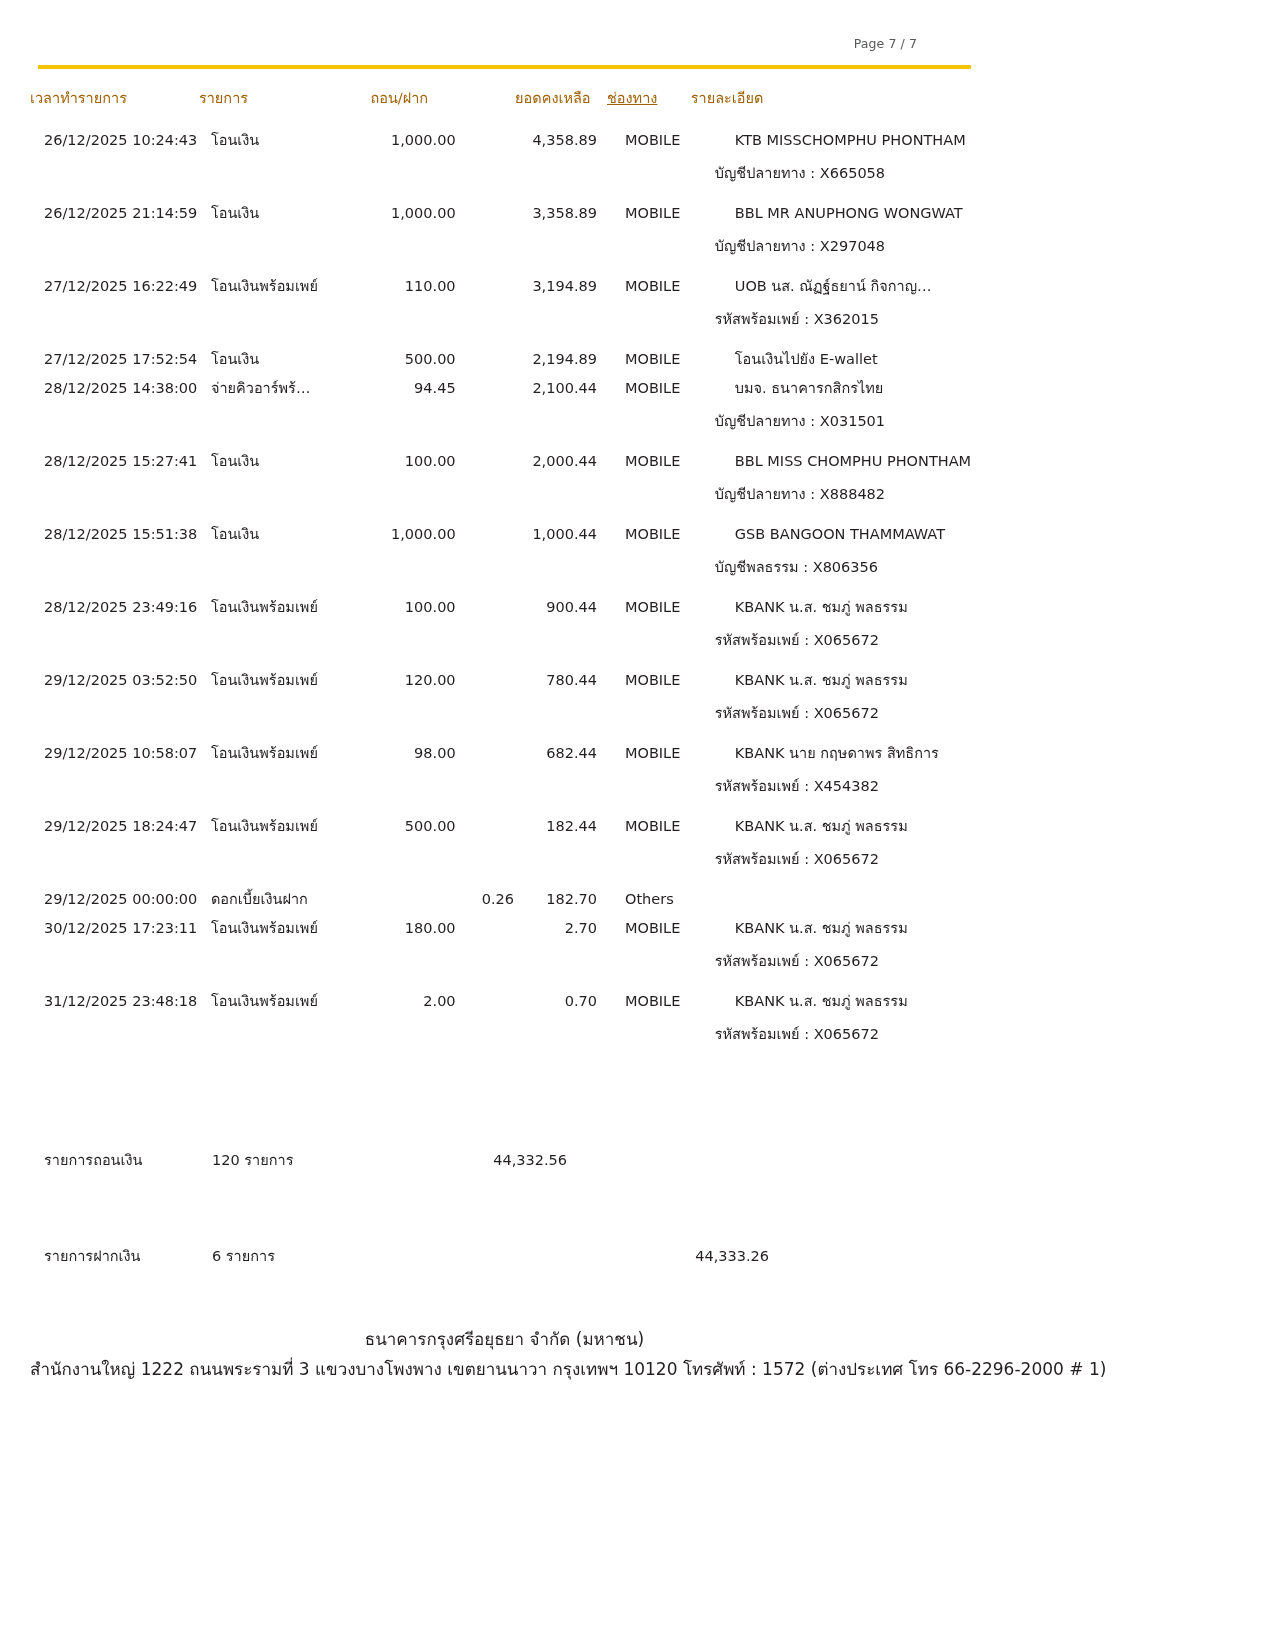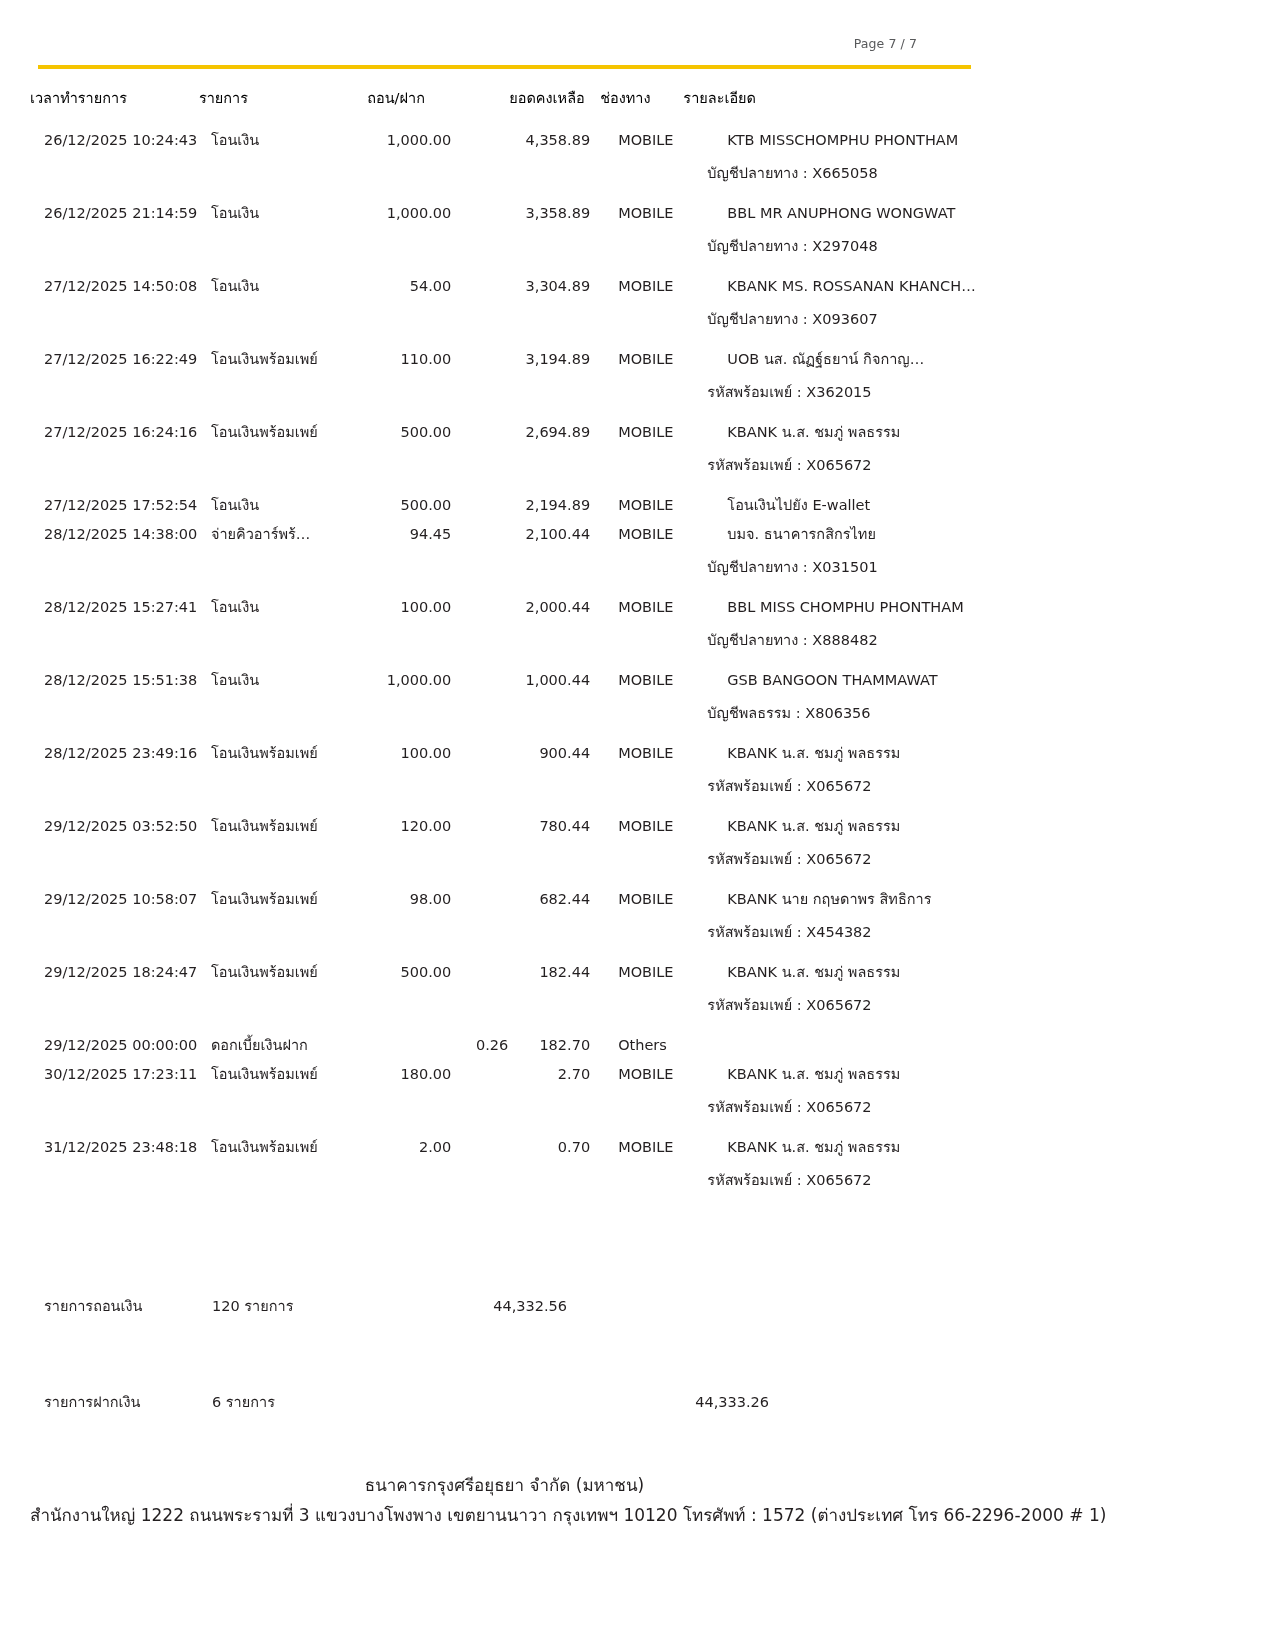--- a/index.html
+++ b/index.html
@@ -34,41 +34,41 @@
     margin: 14px 8px 0 8px;
   }
   table.stmt {
     width: 100%;
     border-collapse: collapse;
     margin-top: 0;
   }
   table.stmt thead th {
     font-weight: normal;
     font-size: 14.5px;
-    color: #000000;
+    color: #a16207;
     text-align: left;
     padding: 17px 0 13px 0;
     vertical-align: bottom;
     white-space: nowrap;
   }
   
   col.c-time    { width: 170px; }
   col.c-desc    { width: 260px; }
   col.c-wd      { width: 120px; }
   col.c-dep     { width: 100px; }
   col.c-bal     { width: 120px; }
   col.c-chan    { width: 100px; }
   col.c-detail  { width: 300px; }
 
   th.th-time   { padding-left: 14px; }
   th.th-desc   { padding-left: 12px; }
   th.th-wd     { text-align: right; padding-right: 0px; }
   th.th-dep    { text-align: right; }
   th.th-bal    { text-align: right; padding-right: 10px;}
-  th.th-chan   { padding-left: 18px; }
+  th.th-chan   { padding-left: 18px; text-decoration: underline; }
   th.th-detail { padding-left: 24px; }
 
   tbody td {
     font-size: 14.5px;
     color: #231f20;
     vertical-align: top;
     padding-top: 8px;
     padding-bottom: 0px;
     line-height: 1.45;
   }
@@ -158,53 +158,29 @@
           <td class="c-wd">1,000.00</td>
           <td class="c-dep"></td>
           <td class="c-bal">3,358.89</td>
           <td class="c-chan">MOBILE</td>
           <td class="c-detail">
             <span class="detail-main">BBL MR ANUPHONG WONGWAT</span>
             <span class="detail-sub">บัญชีปลายทาง : X297048</span>
           </td>
         </tr>
         <tr class="row-tall">
-          <td class="c-time">27/12/2025 14:50:08</td>
-          <td class="c-desc">โอนเงิน</td>
-          <td class="c-wd">54.00</td>
-          <td class="c-dep"></td>
-          <td class="c-bal">3,304.89</td>
-          <td class="c-chan">MOBILE</td>
-          <td class="c-detail">
-            <span class="detail-main">KBANK MS. ROSSANAN KHANCH…</span>
-            <span class="detail-sub">บัญชีปลายทาง : X093607</span>
-          </td>
-        </tr>
-        <tr class="row-tall">
           <td class="c-time">27/12/2025 16:22:49</td>
           <td class="c-desc">โอนเงินพร้อมเพย์</td>
           <td class="c-wd">110.00</td>
           <td class="c-dep"></td>
           <td class="c-bal">3,194.89</td>
           <td class="c-chan">MOBILE</td>
           <td class="c-detail">
             <span class="detail-main">UOB นส. ณัฏฐ์ธยาน์ กิจกาญ…</span>
             <span class="detail-sub">รหัสพร้อมเพย์ : X362015</span>
-          </td>
-        </tr>
-        <tr class="row-tall">
-          <td class="c-time">27/12/2025 16:24:16</td>
-          <td class="c-desc">โอนเงินพร้อมเพย์</td>
-          <td class="c-wd">500.00</td>
-          <td class="c-dep"></td>
-          <td class="c-bal">2,694.89</td>
-          <td class="c-chan">MOBILE</td>
-          <td class="c-detail">
-            <span class="detail-main">KBANK น.ส. ชมภู่ พลธรรม</span>
-            <span class="detail-sub">รหัสพร้อมเพย์ : X065672</span>
           </td>
         </tr>
         <tr>
           <td class="c-time">27/12/2025 17:52:54</td>
           <td class="c-desc">โอนเงิน</td>
           <td class="c-wd">500.00</td>
           <td class="c-dep"></td>
           <td class="c-bal">2,194.89</td>
           <td class="c-chan">MOBILE</td>
           <td class="c-detail">

